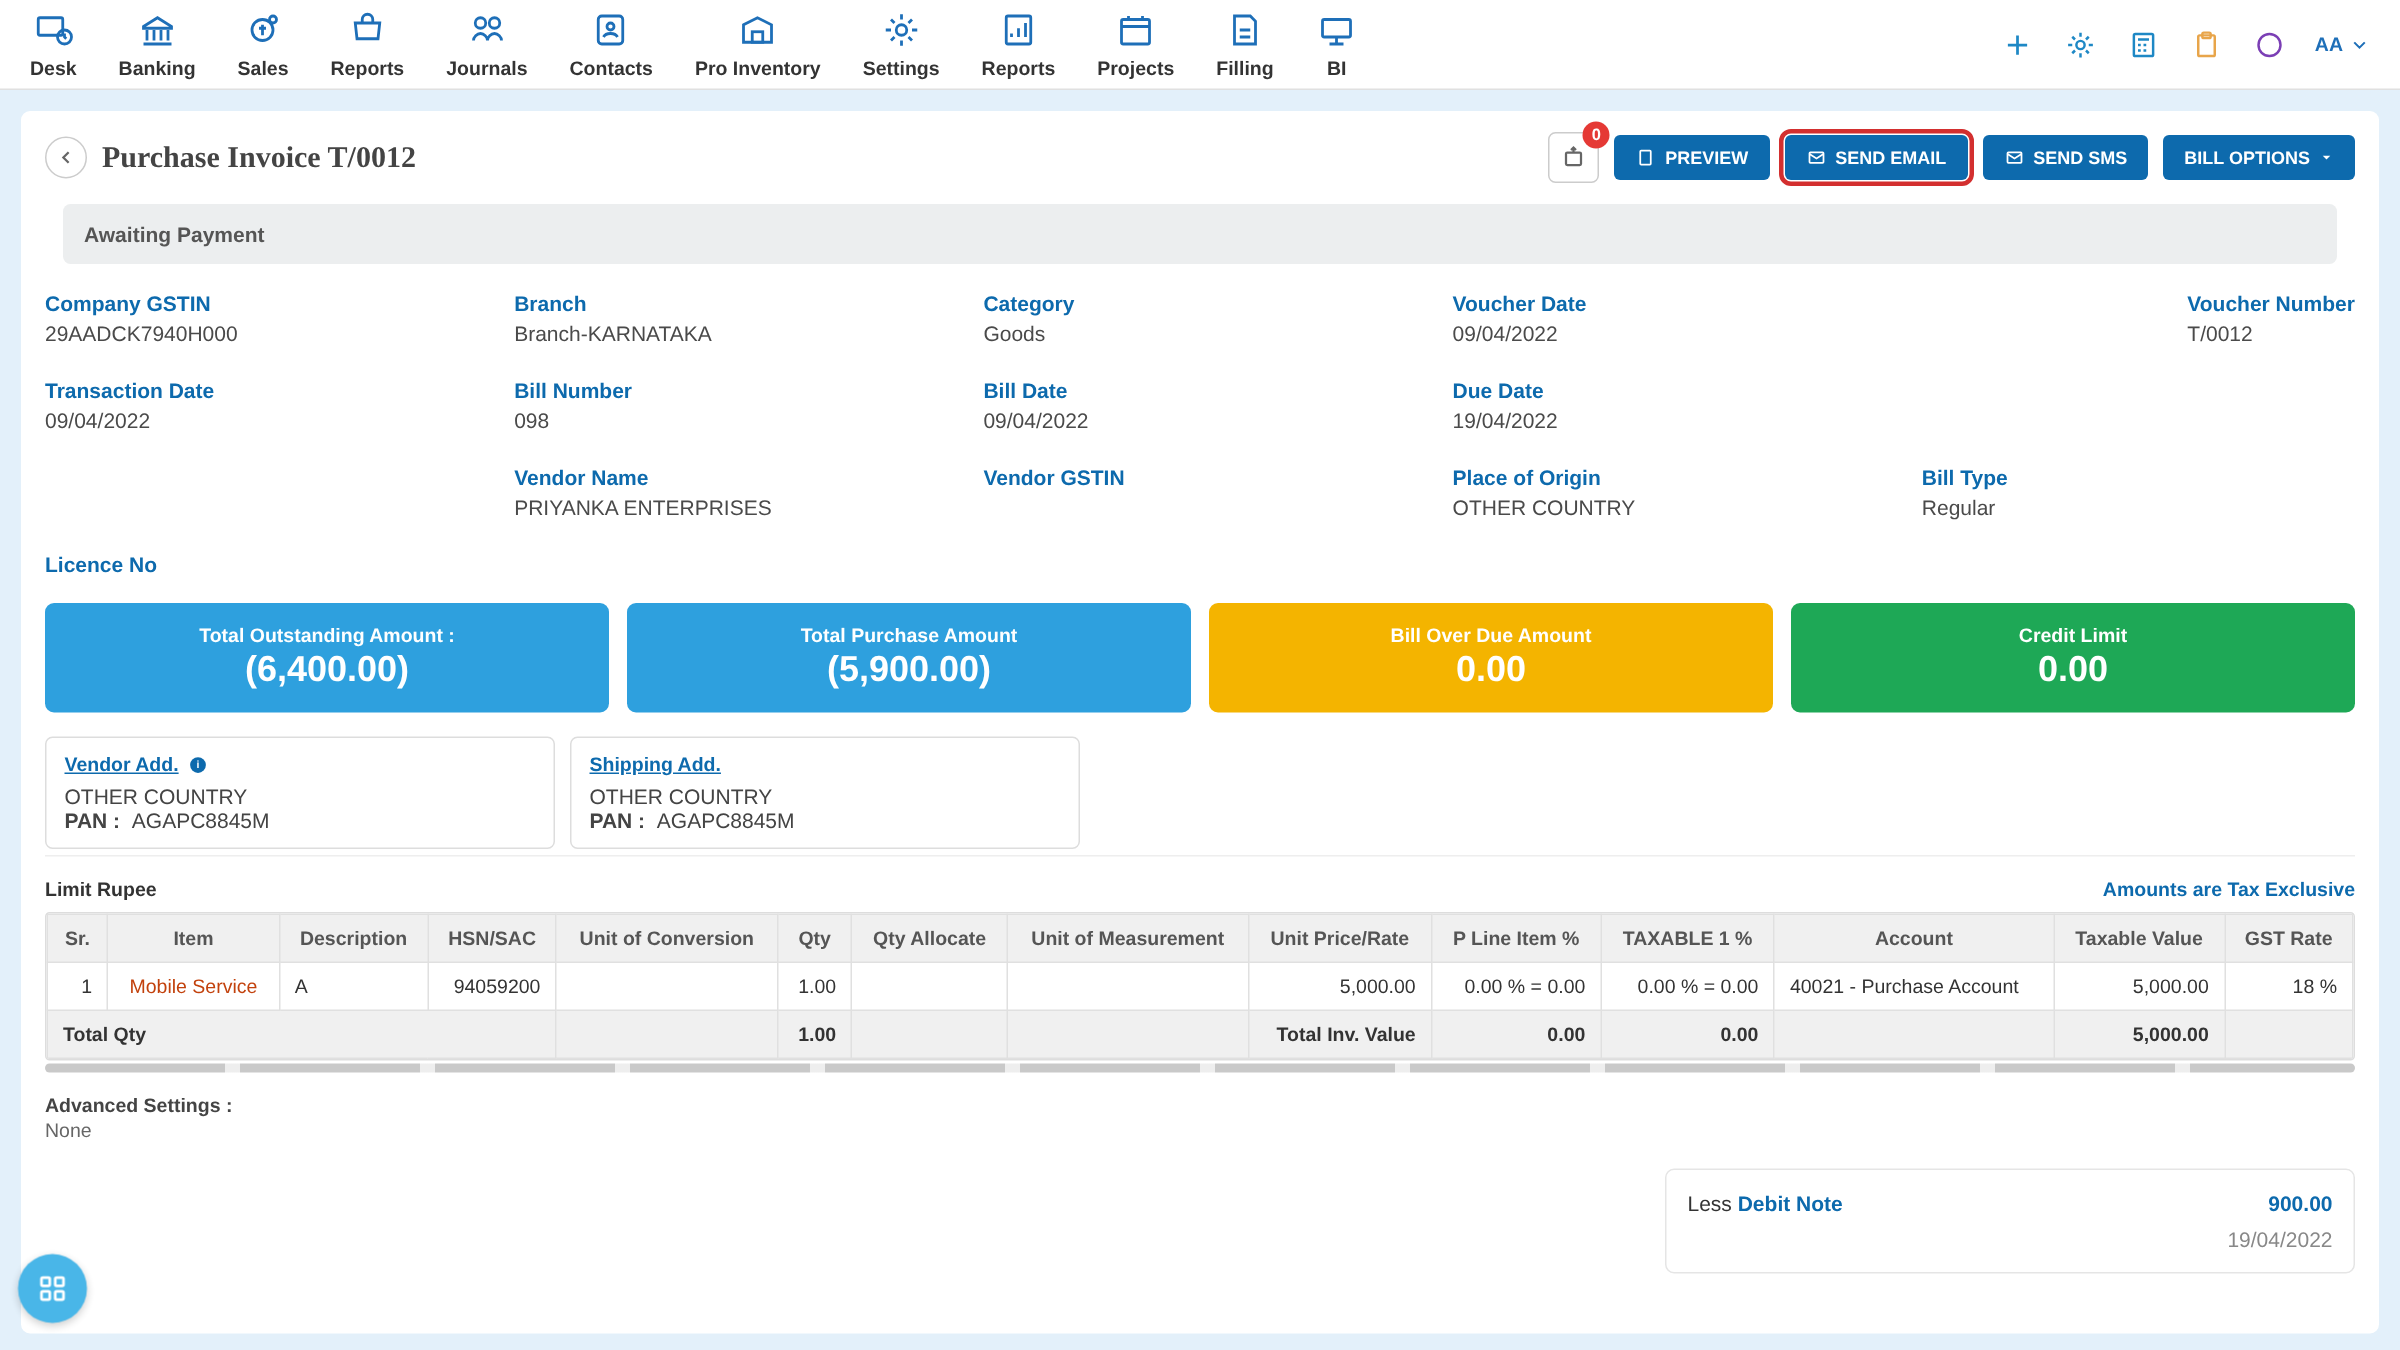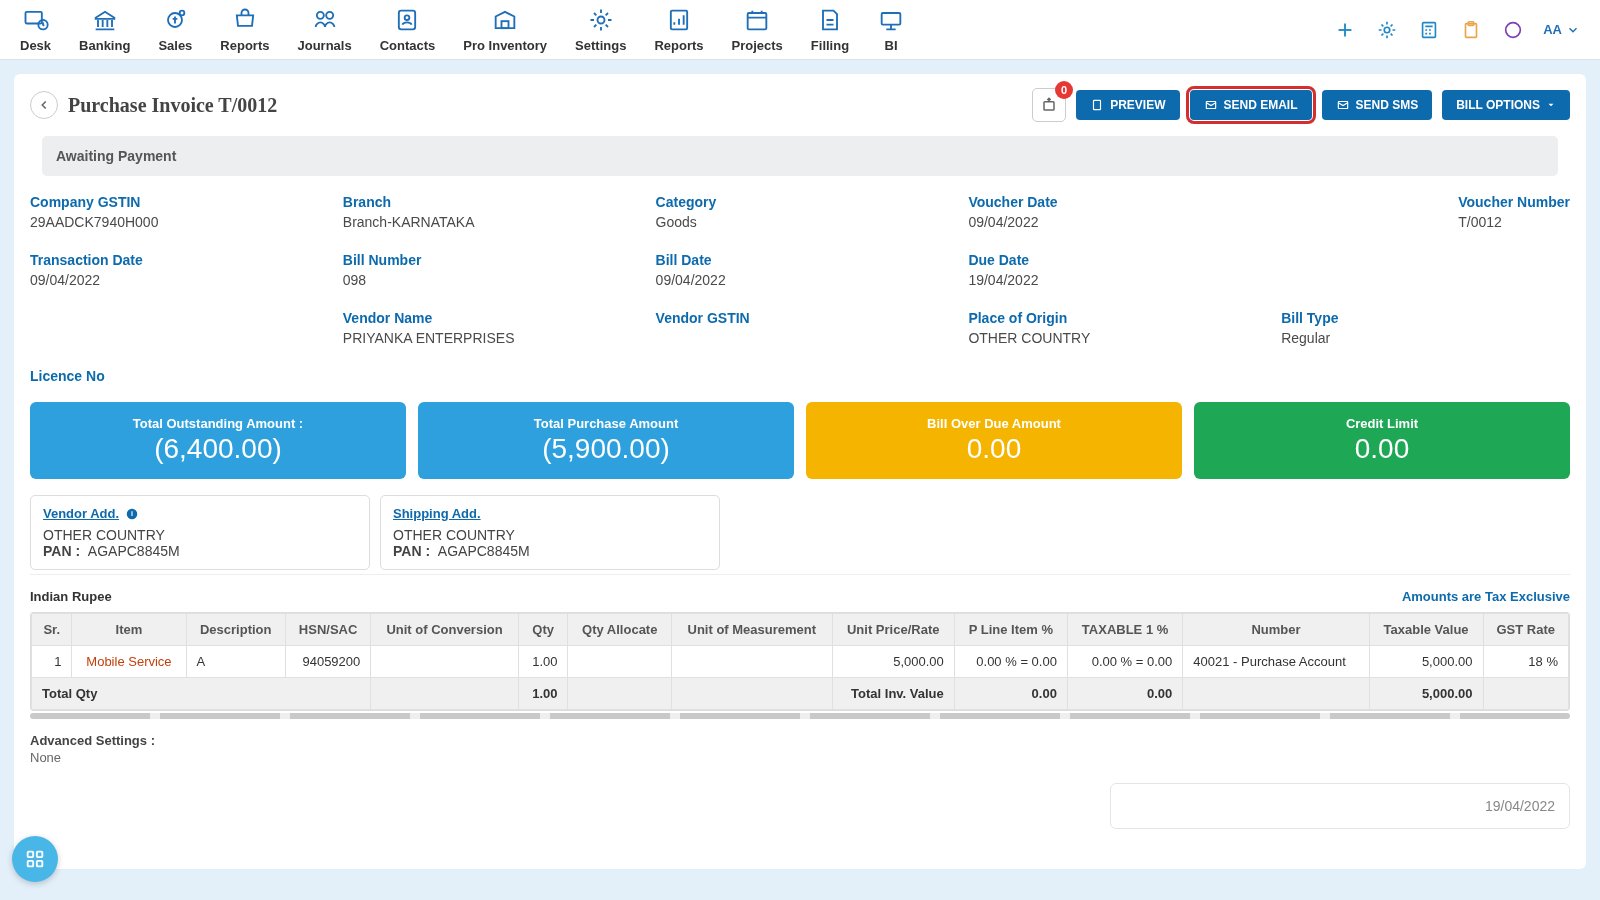--- a/index.html
+++ b/index.html
@@ -24,21 +24,21 @@
 .status-bar { background: #eceeef; margin: 0 28px; padding: 12px 14px; border-radius: 5px; color: #555; font-weight: 600; font-size: 14px; }
 .info-grid { display: grid; grid-template-columns: repeat(5, 1fr); gap: 22px 24px; padding: 18px 16px 8px; }
 .info-block .lbl { color: #0d6aad; font-weight: 700; font-size: 14px; margin-bottom: 4px; }
 .info-block .val { color: #4a4a4a; font-size: 14px; }
 .summary-row { display: grid; grid-template-columns: repeat(4, 1fr); gap: 12px; padding: 6px 16px; }
 .summary-card { border-radius: 6px; text-align: center; color: #fff; padding: 14px 8px; }
 .c-blue { background: #2ea0de; }
 .c-yellow { background: #f4b400; }
 .c-green { background: #1ea856; }
 .summary-card .stitle { font-size: 13px; font-weight: 600; }
-.summary-card .sval { font-size: 28px; font-weight: 400; margin-top: 2px; }
+.summary-card .sval { font-size: 24px; font-weight: 700; margin-top: 2px; }
 .addr-row { display: grid; grid-template-columns: 340px 340px 1fr; gap: 10px; padding: 10px 16px 0; }
 .addr-card { border: 1px solid #ddd; border-radius: 5px; padding: 10px 12px; }
 .addr-title { color: #0d6aad; font-weight: 700; text-decoration: underline; display: inline-flex; gap: 6px; align-items: center; }
 .addr-body { margin-top: 6px; color: #444; font-size: 14px; }
 .ref-row { display: grid; grid-template-columns: 240px 240px 1fr; padding: 16px; gap: 24px; }
 .ref-lbl { color: #0d6aad; font-weight: 700; font-size: 14px; }
 .divider { border-top: 1px solid #eee; margin: 4px 16px 14px; }
 .currency-row { display: flex; justify-content: space-between; padding: 0 16px 8px; color: #333; font-weight: 700; }
 .tax-note { color: #0d6aad; font-weight: 700; }
 .table-wrap { margin: 0 16px; overflow-x: auto; border: 1px solid #ddd; border-radius: 3px; }
@@ -367,40 +367,40 @@
         <div>OTHER COUNTRY</div>
         <div><b>PAN :</b>&nbsp;&nbsp;<span>AGAPC8845M</span></div>
       </div>
     </div>
   </div>
 
 
   <div class="divider"></div>
 
   <div class="currency-row">
-    <span>Indian Rupee</span>
+    <span>Limit Rupee</span>
     <span class="tax-note">Amounts are Tax Exclusive</span>
   </div>
 
   <div class="table-wrap">
     <table>
       <thead>
         <tr>
           <th>Sr.</th>
           <th>Item</th>
           <th>Description</th>
           <th>HSN/SAC</th>
           <th>Unit of Conversion</th>
           <th>Qty</th>
           <th>Qty Allocate</th>
           <th>Unit of Measurement</th>
           <th>Unit Price/Rate</th>
           <th>P Line Item %</th>
           <th>TAXABLE 1 %</th>
-          <th>Number</th>
+          <th>Account</th>
           <th>Taxable Value</th>
           <th>GST Rate</th>
         </tr>
       </thead>
       <tbody>
         <tr>
           <td class="right">1</td>
           <td class="link-cell">Mobile Service</td>
           <td class="left">A</td>
           <td class="right">94059200</td>
@@ -433,20 +433,24 @@
   </div>
   <div class="table-scroll-hint"></div>
 
   <div class="adv">
     <div class="t">Advanced Settings :</div>
     <div class="v">None</div>
   </div>
 
   <div class="totals">
     <div class="tot-row">
+      <span><span>Less </span><span class="tot-link">Debit Note</span></span>
+      <span class="tot-link">900.00</span>
+    </div>
+    <div class="tot-row">
       <span></span>
       <span style="color:#888">19/04/2022</span>
     </div>
   </div>
 </div>
 
 <div class="fab">
   <svg width="22" height="22" viewBox="0 0 24 24" fill="none" stroke="#fff" stroke-width="2">
       <rect x="4" y="4" width="6" height="6" rx="1"></rect>
       <rect x="14" y="4" width="6" height="6" rx="1"></rect>

